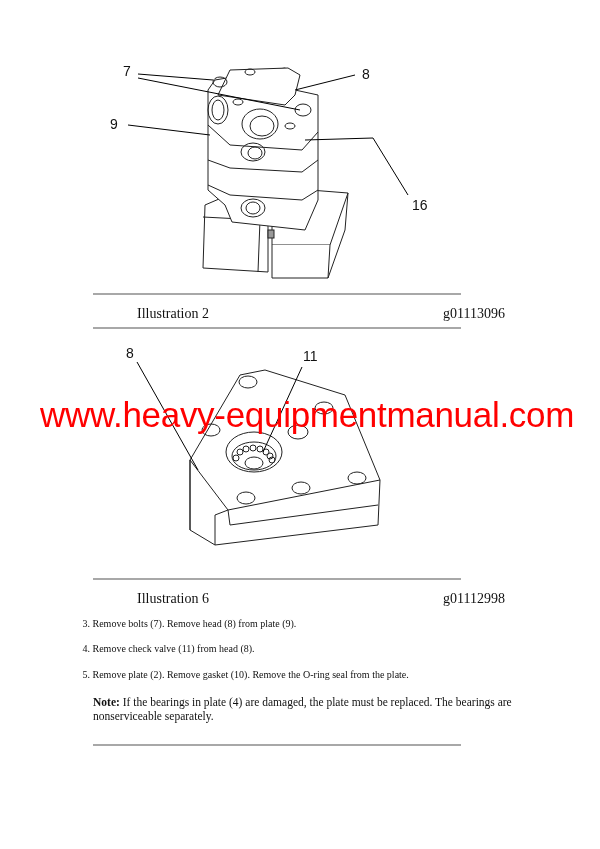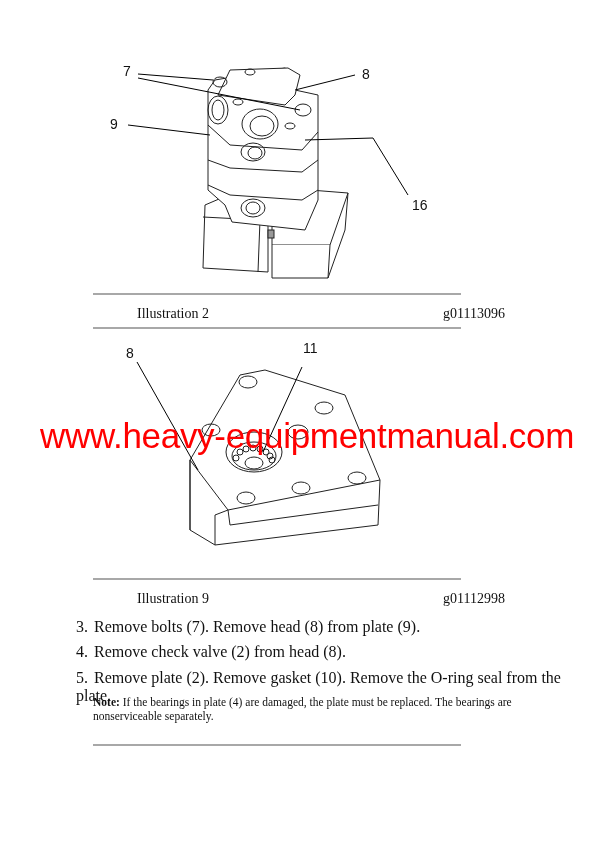--- a/index.html
+++ b/index.html
@@ -1,25 +1,25 @@
 <!DOCTYPE html>
 <html><head>
   <meta charset="utf-8">
   <style>
     html, body { margin: 0; padding: 0; background: #ffffff; }
     body { width: 600px; height: 849px; position: relative; overflow: hidden;
            font-family: "Liberation Serif", serif; color: #111; }
     .rule { position: absolute; left: 93px; width: 368px; height: 2px; background: #a8a8a8; }
     .caption { position: absolute; left: 93px; width: 368px; font-size: 14px; display: flex; justify-content: space-between; margin-left: 44px; }
     .callout { position: absolute; font-family: "Liberation Sans", sans-serif; font-size: 14px; color: #111; }
-    .step { position: absolute; left: 76px; font-size: 16px; }
+    .step { position: absolute; left: 76px; font-size: 10px; text-align: right; }
     .step .num { display: inline-block; width: 14px; }
     .note { position: absolute; left: 93px; width: 460px; font-size: 11.5px; line-height: 14px; }
     .note b { font-weight: bold; }
-    .watermark { position: absolute; left: 40px; top: 416px; font-family: "Liberation Sans", sans-serif;
+    .watermark { position: absolute; left: 40px; top: 395px; font-family: "Liberation Sans", sans-serif;
                  font-size: 35px; color: #ff0000; letter-spacing: -0.3px; white-space: nowrap; }
     svg { position: absolute; }
   </style>
 </head>
 <body>
 
 <svg style="left:90px;top:50px" width="360" height="240" viewBox="0 0 360 240" fill="none" stroke="#222" stroke-width="1">
 
   <path d="M115 155 L150 140 L178 145 L178 222 L113 218 Z" fill="#fff"></path>
   <path d="M113 167 L170 170 L178 145"></path>
@@ -93,37 +93,37 @@
   <circle cx="180" cy="119" r="3"></circle>
     <circle cx="186" cy="122" r="3"></circle>
     <circle cx="190" cy="126" r="3"></circle>
   <circle cx="156" cy="128" r="3"></circle>
     <circle cx="192" cy="130" r="3"></circle>
 
   <path d="M57 32 L118 140" stroke="#000"></path>
   <path d="M222 37 L183 122" stroke="#000"></path>
 </svg>
 <div class="callout" style="left:126px;top:345px">8</div>
-<div class="callout" style="left:303px;top:340px">11</div>
+<div class="callout" style="left:303px;top:348px">11</div>
 
 <div class="watermark">www.heavy-equipmentmanual.com</div>
 
 <div class="rule" style="top:578px"></div>
 <div class="caption" style="top:591px">
-  <span>Illustration 9</span>
+  <span>Illustration 6</span>
   <span>g01112998</span>
 </div>
 
 <div class="step" style="top:618px">
   <span class="num">3.</span>
   <span>Remove bolts (7). Remove head (8) from plate (9).</span>
 </div>
 <div class="step" style="top:643px">
   <span class="num">4.</span>
-  <span>Remove check valve (2) from head (8).</span>
+  <span>Remove check valve (11) from head (8).</span>
 </div>
 <div class="step" style="top:669px">
   <span class="num">5.</span>
   <span>Remove plate (2). Remove gasket (10). Remove the O-ring seal from the plate.</span>
 </div>
 
 <div class="note" style="top:695px">
   <b>Note:</b><span> If the bearings in plate (4) are damaged, the plate must be replaced. The bearings are nonserviceable separately.</span>
 </div>
 

